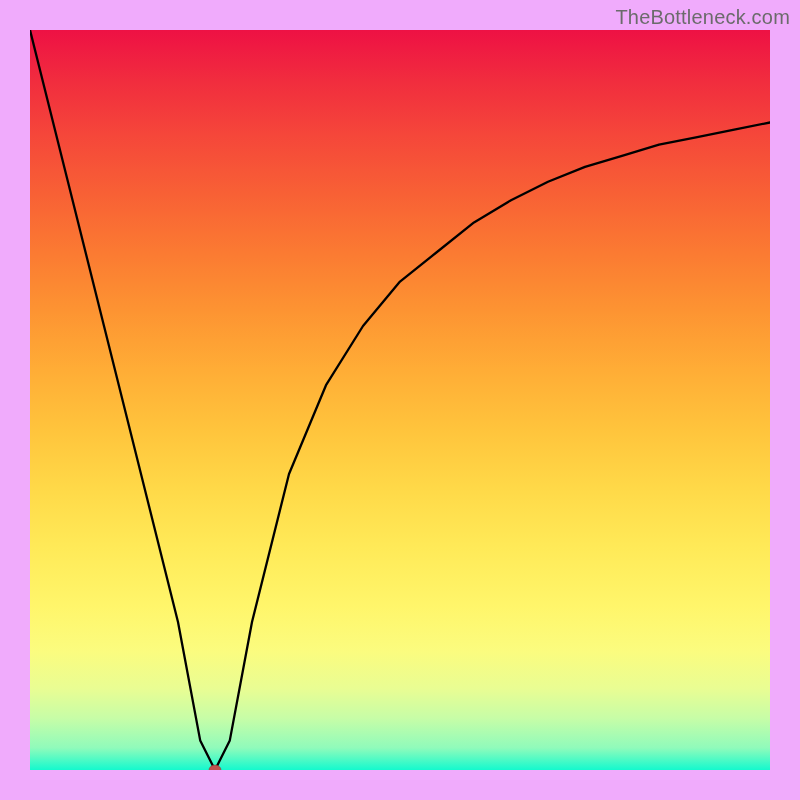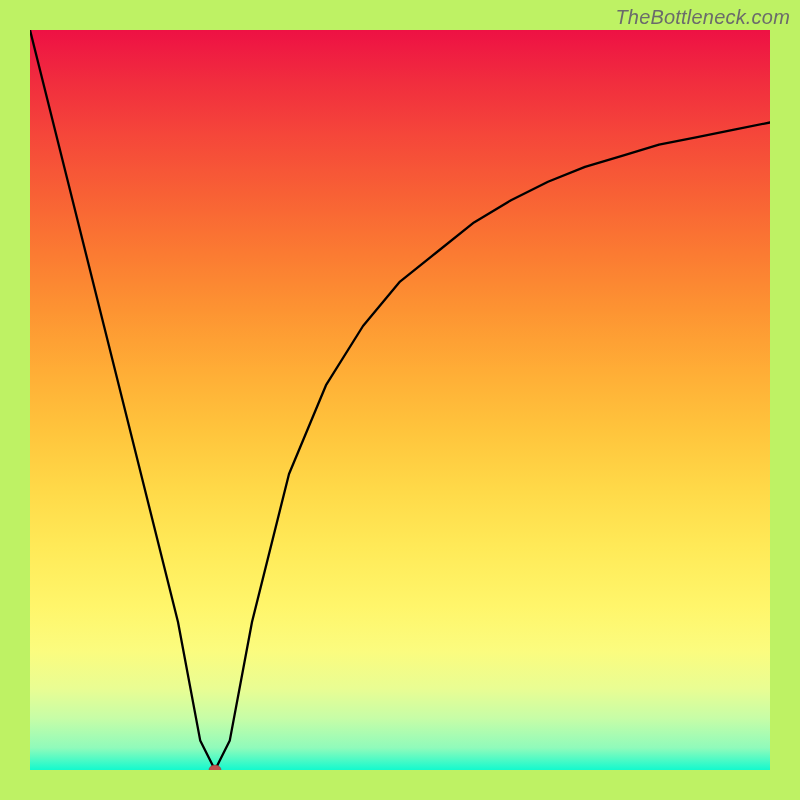--- a/index.html
+++ b/index.html
@@ -7,22 +7,21 @@
     padding: 0;
     width: 800px;
     height: 800px;
     overflow: hidden;
     font-family: Arial, Helvetica, sans-serif;
     background: #000;
   }
   .frame {
     position: absolute;
     inset: 0;
-    background: #bef264;
-    font-style: italic;
+    background: #f0abfc;
   }
   .plot-area {
     position: absolute;
     left: 30px;
     top: 30px;
     width: 740px;
     height: 740px;
     background: linear-gradient(
       to bottom,
       #ee1144 0%,

